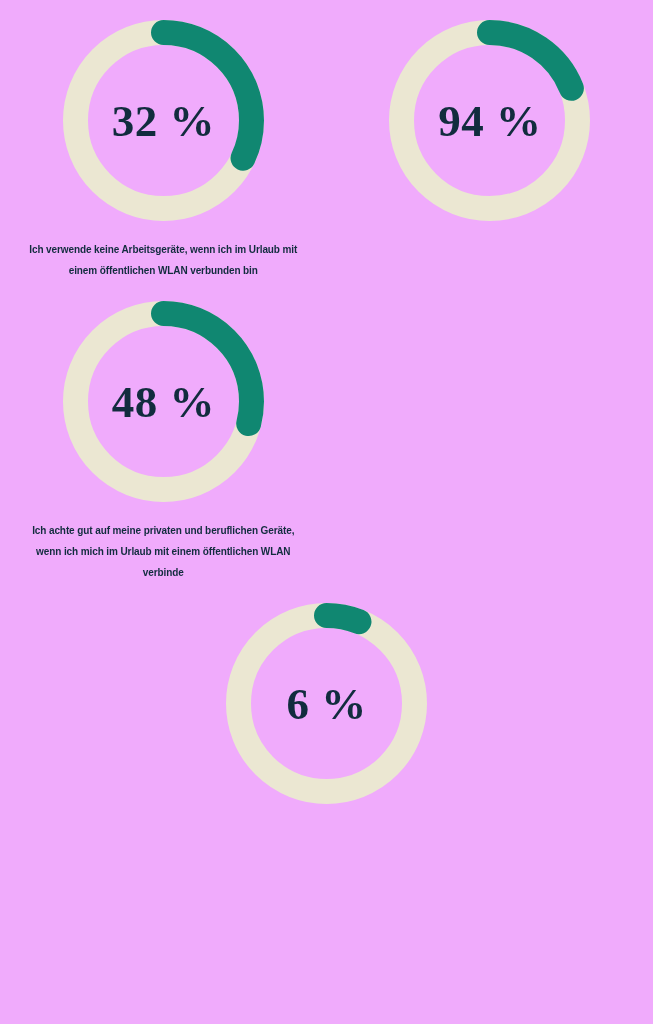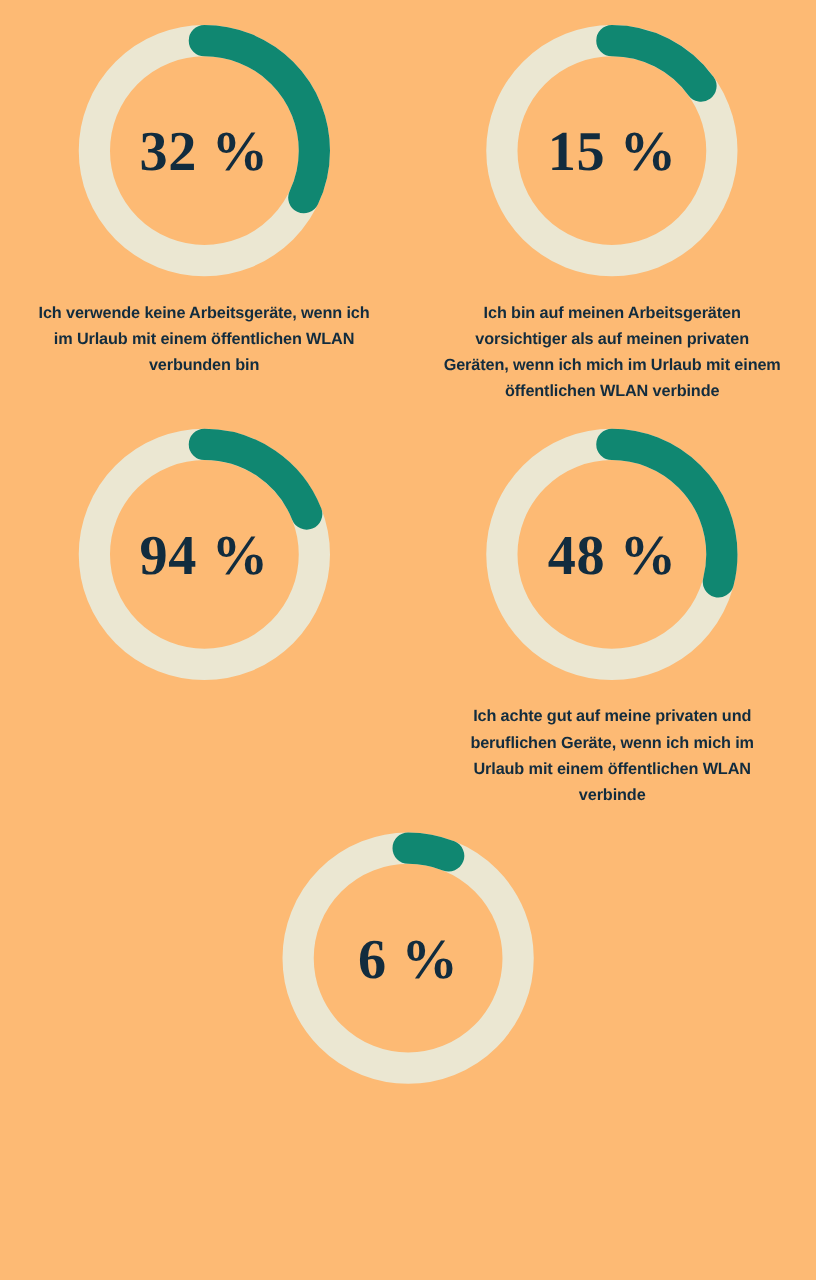--- a/index.html
+++ b/index.html
@@ -10,21 +10,21 @@
     width: 653px;
     height: 1024px;
     background: #4a7050;
     font-family: "Liberation Sans", sans-serif;
     overflow: hidden;
   }
   .infographic {
     position: relative;
     width: 653px;
     height: 1024px;
-    background: #fdba74;
+    background: #f0abfc;
     box-sizing: border-box;
   }
   .grid {
     display: flex;
     flex-wrap: wrap;
     width: 653px;
   }
   .cell {
     width: 326.5px;
     box-sizing: border-box;
@@ -74,21 +74,21 @@
     font-family: "Liberation Serif", serif;
     font-size: 45px;
     font-weight: 700;
     color: #122c3e;
     letter-spacing: 0.5px;
     white-space: nowrap;
   }
   .caption {
     margin-top: 16px;
     font-family: "Liberation Sans", sans-serif;
-    font-size: 13px;
+    font-size: 10px;
     font-weight: bold;
     line-height: 21px;
     color: #122c3e;
     text-align: center;
     max-width: 270px;
     letter-spacing: -0.1px;
   }
   .cell-wide .caption {
     max-width: 330px;
   }
@@ -103,30 +103,20 @@
       <div class="donut">
         <svg viewBox="0 0 205 205">
           <circle class="donut-track" cx="102.5" cy="102.5" r="88" style="stroke: rgb(235, 231, 210);"></circle>
           <circle class="donut-value" cx="102.5" cy="102.5" r="88" stroke-dasharray="176.93449825017714 375.98580878162636" stroke-dashoffset="0" style="stroke: rgb(16, 135, 113);"></circle>
         </svg>
         <div class="donut-label" style="color: rgb(18, 44, 62);">32 %</div>
       </div>
       <div class="caption" style="color: rgb(18, 44, 62);">Ich verwende keine Arbeitsgeräte, wenn ich im Urlaub mit einem öffentlichen WLAN verbunden bin</div>
     </div>
 
-    <div class="cell row1">
-      <div class="donut">
-        <svg viewBox="0 0 205 205">
-          <circle class="donut-track" cx="102.5" cy="102.5" r="88" style="stroke: rgb(235, 231, 210);"></circle>
-          <circle class="donut-value" cx="102.5" cy="102.5" r="88" stroke-dasharray="82.93804605477052 469.982260977033" stroke-dashoffset="0" style="stroke: rgb(16, 135, 113);"></circle>
-        </svg>
-        <div class="donut-label" style="color: rgb(18, 44, 62);">15 %</div>
-      </div>
-      <div class="caption" style="color: rgb(18, 44, 62);">Ich bin auf meinen Arbeitsgeräten vorsichtiger als auf meinen privaten Geräten, wenn ich mich im Urlaub mit einem öffentlichen WLAN verbinde</div>
-    </div>
 
     <div class="cell row2">
       <div class="donut">
         <svg viewBox="0 0 205 205">
           <circle class="donut-track" cx="102.5" cy="102.5" r="88" style="stroke: rgb(235, 231, 210);"></circle>
           <circle class="donut-value" cx="102.5" cy="102.5" r="88" stroke-dasharray="105.05485833604267 447.86544869576085" stroke-dashoffset="0" style="stroke: rgb(16, 135, 113);"></circle>
         </svg>
         <div class="donut-label" style="color: rgb(18, 44, 62);">94 %</div>
       </div>
     </div>

